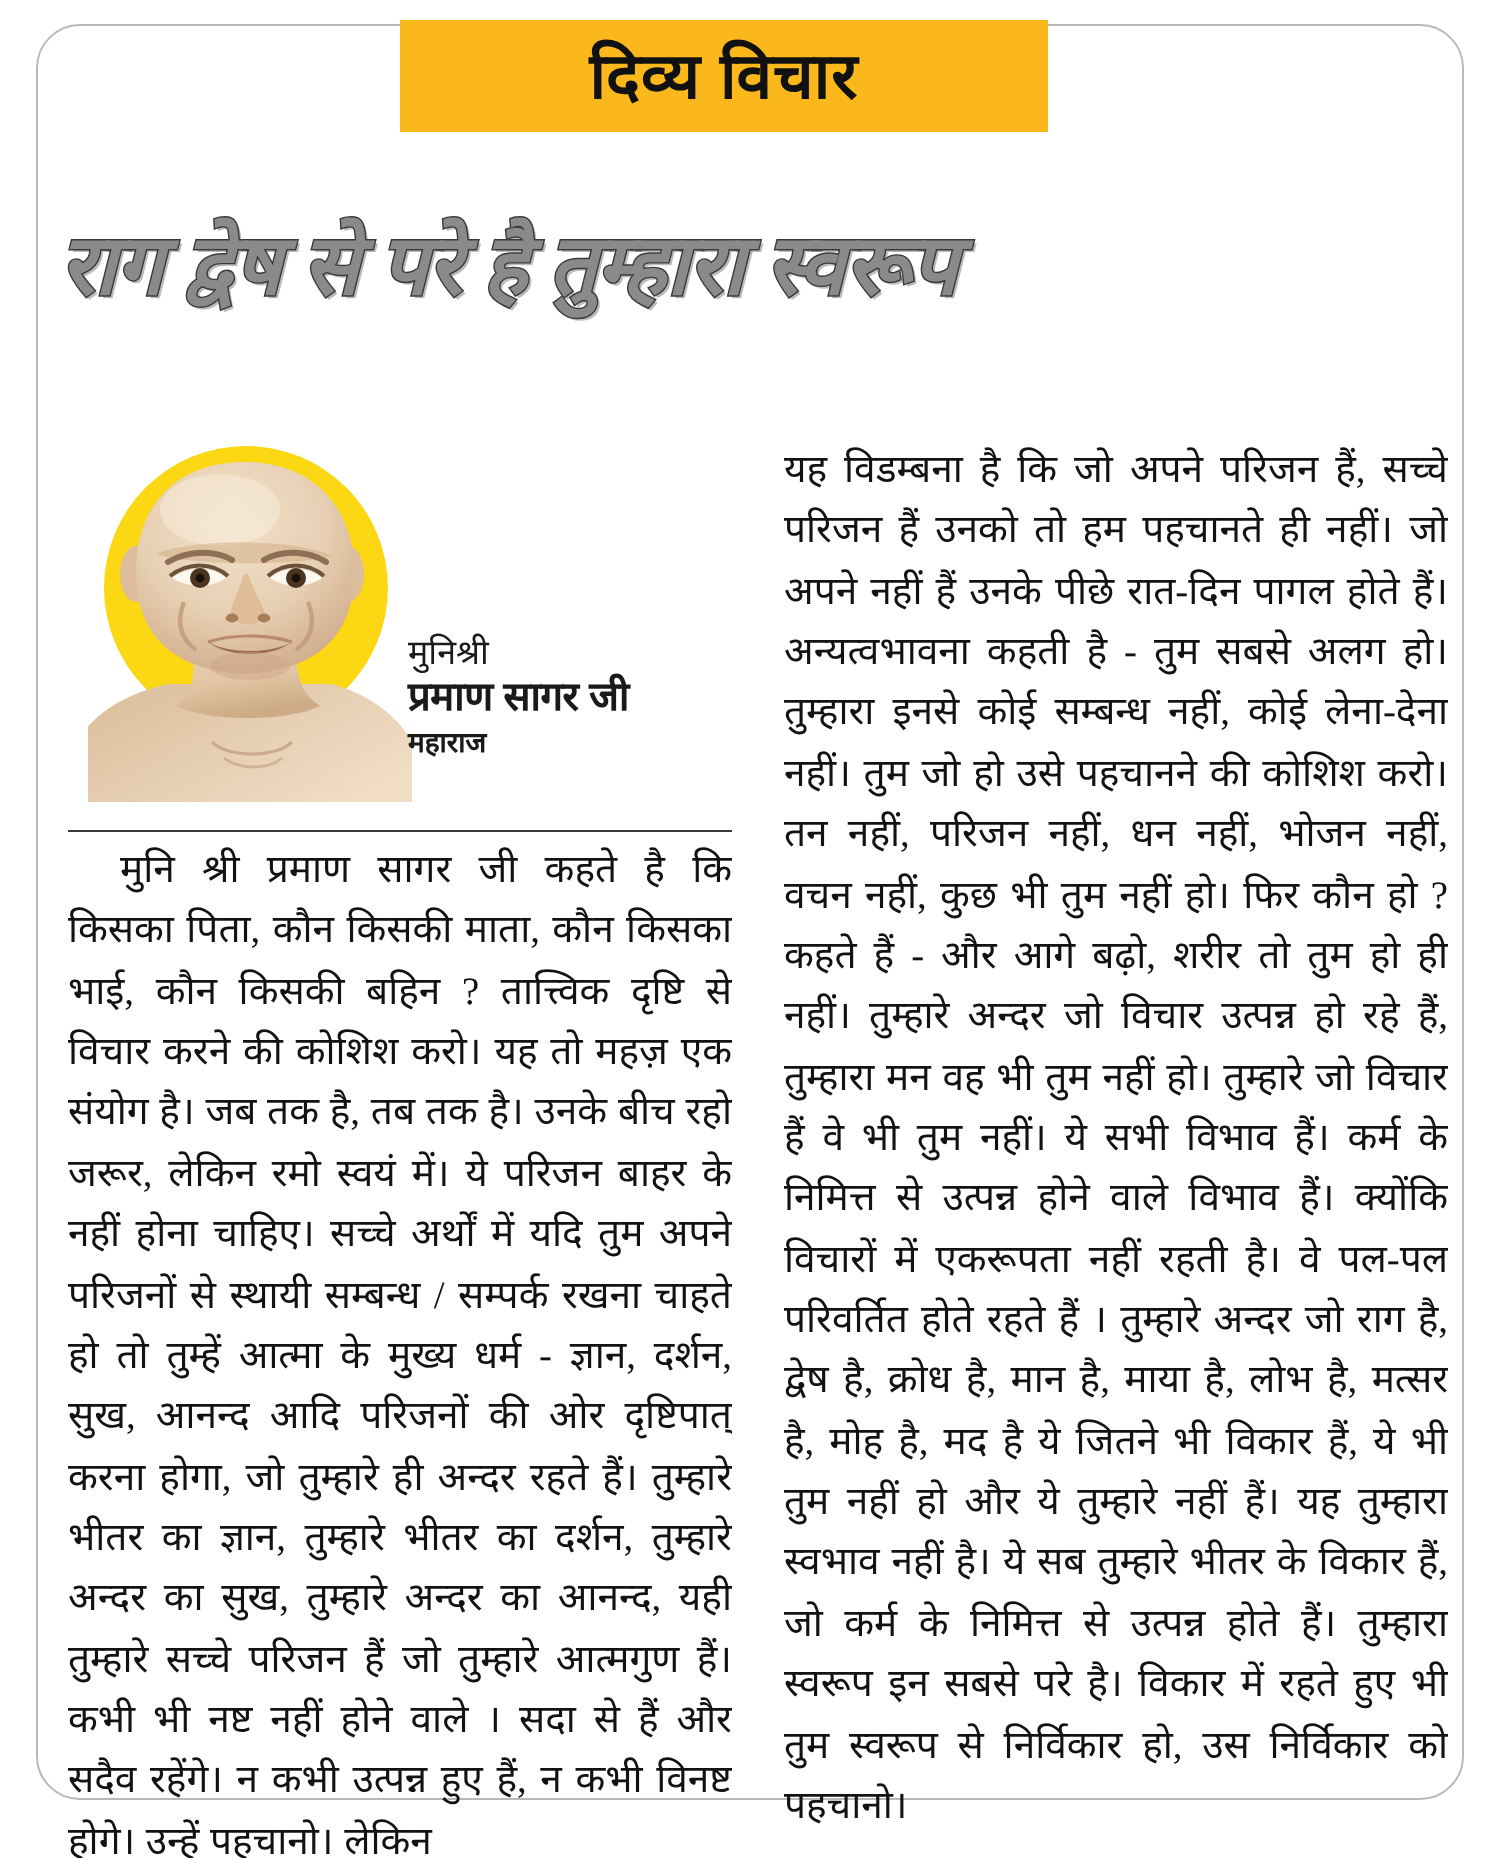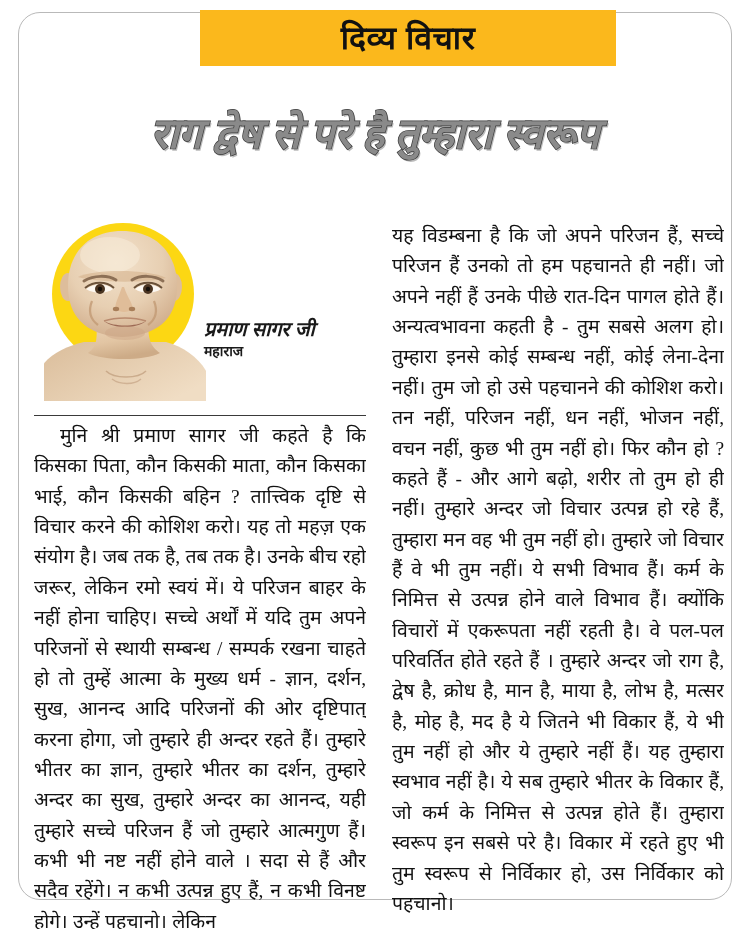--- a/index.html
+++ b/index.html
@@ -25,21 +25,21 @@
     border-radius: 22px;
     box-sizing: border-box;
     background: #ffffff;
   }
 
   
   .banner {
     position: absolute;
     left: 200px;
     top: 10px;
-    width: 416px;
+    width: 324px;
     height: 56px;
     background: #fbb81c;
     display: flex;
     align-items: center;
     justify-content: center;
     z-index: 4;
   }
   .banner-text {
     font-family: "Liberation Sans", "DejaVu Sans", sans-serif;
     font-weight: 700;
@@ -49,22 +49,22 @@
     letter-spacing: 0.5px;
     white-space: nowrap;
   }
 
   
   .headline-wrap {
     position: absolute;
     left: 18px;
     top: 82px;
     width: 714px;
-    text-align: center;
     z-index: 4;
+    padding-left: 12px;
   }
   .headline {
     display: inline-block;
     font-family: "Liberation Serif", "DejaVu Serif", serif;
     font-weight: 700;
     font-style: italic;
     font-size: 42px;
     line-height: 1.18;
     color: #8a8a8a;
     white-space: nowrap;
@@ -120,21 +120,21 @@
   .caption {
     position: absolute;
     left: 170px;
     top: 96px;
     width: 162px;
     font-family: "Liberation Sans", "DejaVu Sans", sans-serif;
     color: #1a1a1a;
     line-height: 1.18;
   }
   .cap-1 { font-size: 17px; font-weight: 400; }
-  .cap-2 { font-size: 20px; font-weight: 700; margin-top: 1px; letter-spacing: -0.2px; font-style: italic; }
+  .cap-2 { font-size: 20px; font-weight: 700; margin-top: 1px; letter-spacing: -0.2px; }
   .cap-3 { font-size: 14px; font-weight: 700; margin-top: 1px; }
 
   .col-rule {
     clear: both;
     width: 332px;
     height: 0;
     border-top: 1.6px solid #3a3a3a;
     margin: 0 0 5px 0;
   }
 
@@ -232,20 +232,21 @@
           <path d="M 60 92 C 72 88 90 88 102 92" stroke="#b98a6e" stroke-width="1.6" fill="none"></path>
 
           <ellipse cx="81" cy="104" rx="20" ry="7" fill="#cda484" opacity="0.45"></ellipse>
 
           <path d="M 62 142 C 70 150 94 150 102 142" stroke="#b79272" stroke-width="1.6" fill="none" opacity="0.6"></path>
           <path d="M 68 150 C 76 156 90 156 97 150" stroke="#b79272" stroke-width="1.4" fill="none" opacity="0.5"></path>
         </g>
       </svg>
 
       <div class="caption">
+        <div class="cap-1">मुनिश्री</div>
         <div class="cap-2">प्रमाण सागर जी</div>
         <div class="cap-3">महाराज</div>
       </div>
     </div>
 
     <div class="col-rule"></div>
 
     <p class="body-text first"><span class="indent"></span><span>मुनि श्री प्रमाण सागर जी कहते है कि किसका पिता, कौन किसकी माता, कौन किसका भाई, कौन किसकी बहिन ? तात्त्विक दृष्टि से विचार करने की कोशिश करो। यह तो महज़ एक संयोग है। जब तक है, तब तक है। उनके बीच रहो जरूर, लेकिन रमो स्वयं में। ये परिजन बाहर के नहीं होना चाहिए। सच्चे अर्थों में यदि तुम अपने परिजनों से स्थायी सम्बन्ध / सम्पर्क रखना चाहते हो तो तुम्हें आत्मा के मुख्य धर्म - ज्ञान, दर्शन, सुख, आनन्द आदि परिजनों की ओर दृष्टिपात् करना होगा, जो तुम्हारे ही अन्दर रहते हैं। तुम्हारे भीतर का ज्ञान, तुम्हारे भीतर का दर्शन, तुम्हारे अन्दर का सुख, तुम्हारे अन्दर का आनन्द, यही तुम्हारे सच्चे परिजन हैं जो तुम्हारे आत्मगुण हैं। कभी भी नष्ट नहीं होने वाले । सदा से हैं और सदैव रहेंगे। न कभी उत्पन्न हुए हैं, न कभी विनष्ट होगे। उन्हें पहचानो। लेकिन</span></p>
   </div>
 

